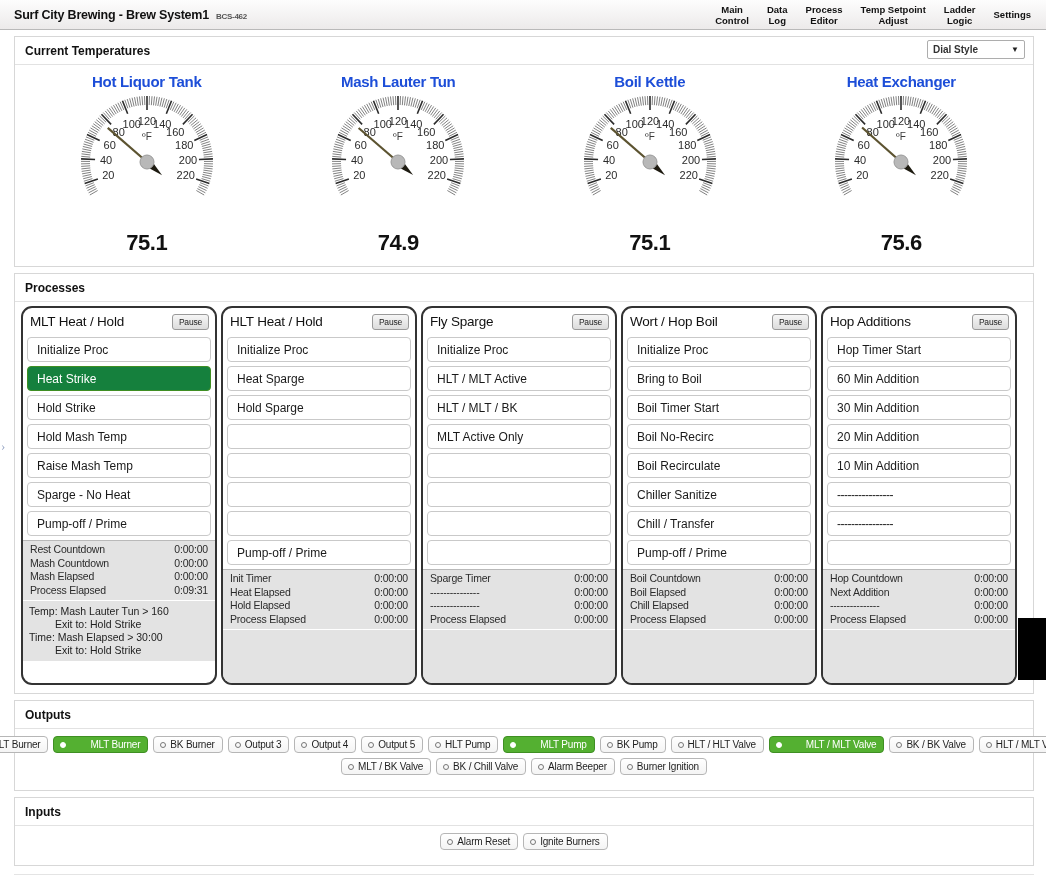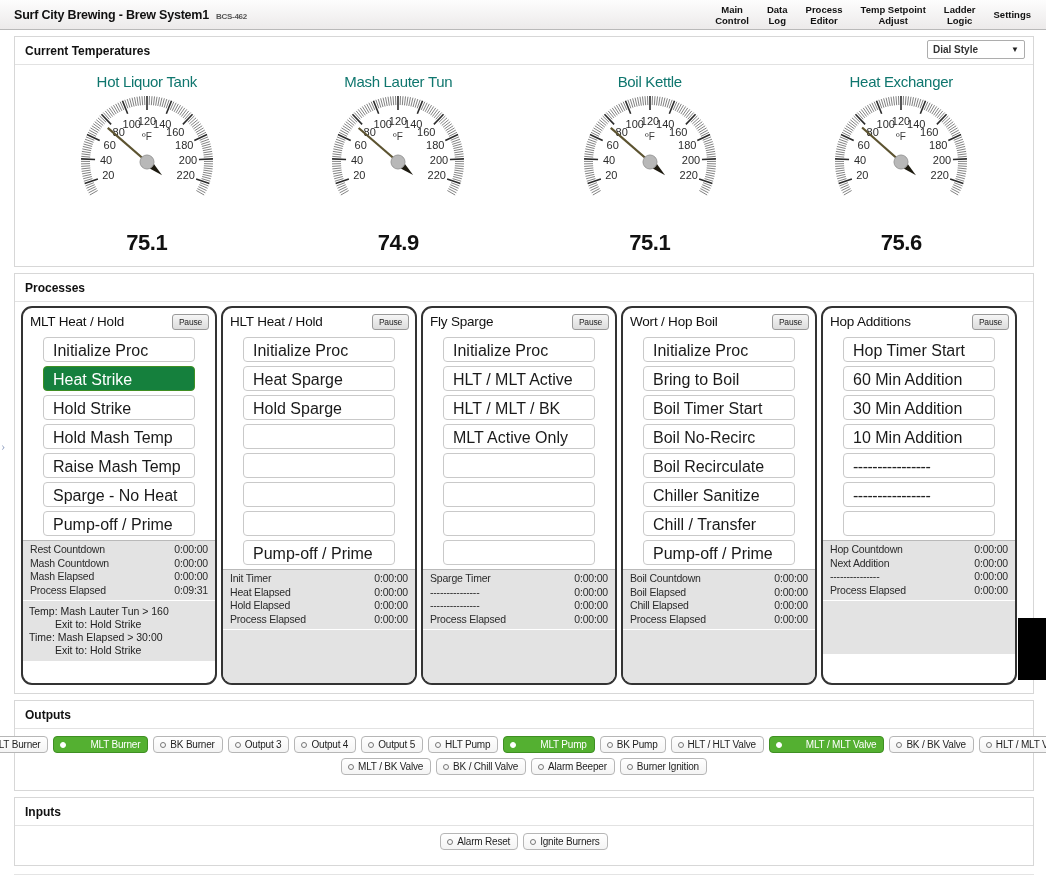--- a/index.html
+++ b/index.html
@@ -56,21 +56,21 @@
     display:flex; align-items:center; padding:0 5px; cursor:pointer;
   }
   .select .sel-val { flex:1; }
   .select .chev { font-size:8px; color:#222; }
 
   .panel-body { border-top:1px solid #e2e2e2; }
 
   
   .gauges { display:flex; justify-content:space-around; padding:8px 6px 10px 6px; }
   .gauge-cell { width:240px; text-align:center; }
-  .gauge-name { font-size:15px; font-weight:normal; color:#0f766e; margin-bottom:2px; letter-spacing:-.3px; }
+  .gauge-name { font-size:15px; font-weight:bold; color:#1d4ed8; margin-bottom:2px; letter-spacing:-.3px; }
   .gauge-svg { display:block; margin:0 auto; }
   .gauge-val { font-size:22px; font-weight:bold; color:#111; margin-top:-2px; letter-spacing:-.5px; }
 
   
   .proc-row { display:flex; gap:4px; padding:4px 6px 8px 6px; }
   .proc-col {
     width:196px; background:#fff;
     border:2px solid #333; border-radius:11px;
     display:flex; flex-direction:column; overflow:hidden;
   }
@@ -78,23 +78,23 @@
     display:flex; align-items:center; justify-content:space-between;
     padding:4px 6px 4px 7px; height:27px;
   }
   .proc-title { font-size:13.5px; color:#111; letter-spacing:-.2px; }
   .pause-btn {
     font-size:8.5px; color:#222; background:linear-gradient(#f6f6f6,#dcdcdc);
     border:1px solid #9a9a9a; border-radius:3px;
     padding:2px 6px; cursor:pointer; letter-spacing:-.2px;
   }
   .step {
-    margin:2px 20px; height:25px; line-height:25px;
+    margin:2px 4px; height:25px; line-height:25px;
     border:1px solid #c9c9c9; border-radius:4px;
-    padding:0 9px; font-size:16px; color:#1a1a1a;
+    padding:0 9px; font-size:12px; color:#1a1a1a;
     background:#fff; cursor:pointer; white-space:nowrap; overflow:hidden;
   }
   .step.active { background:#15803d; border-color:#3f8f23; color:#fff; }
   .step.empty { color:transparent; }
   .step.dash { color:#222; letter-spacing:-.5px; }
 
   .timers { background:#e3e3e3; border-top:1px solid #b9b9b9; padding:2px 0 3px 0; margin-top:2px; }
   .timer-row { display:flex; justify-content:space-between; padding:0 7px; font-size:10.5px; color:#2b2b2b; line-height:13.5px; }
   .timer-label { letter-spacing:-.2px; }
   .timer-val { letter-spacing:-.2px; }
@@ -844,20 +844,21 @@
             <div class="exits"></div>
           </div>
           <div class="proc-col">
             <div class="proc-head">
               <div class="proc-title">Hop Additions</div>
               <div class="pause-btn">Pause</div>
             </div>
             <div class="step">Hop Timer Start</div>
             <div class="step">60 Min Addition</div>
             <div class="step">30 Min Addition</div>
+            <div class="step">20 Min Addition</div>
             <div class="step">10 Min Addition</div>
             <div class="step dash">----------------</div>
             <div class="step dash">----------------</div>
             <div class="step empty">&nbsp;</div>
             <div class="timers">
               <div class="timer-row">
                 <span class="timer-label">Hop Countdown</span>
                 <span class="timer-val">0:00:00</span>
               </div>
               <div class="timer-row">

